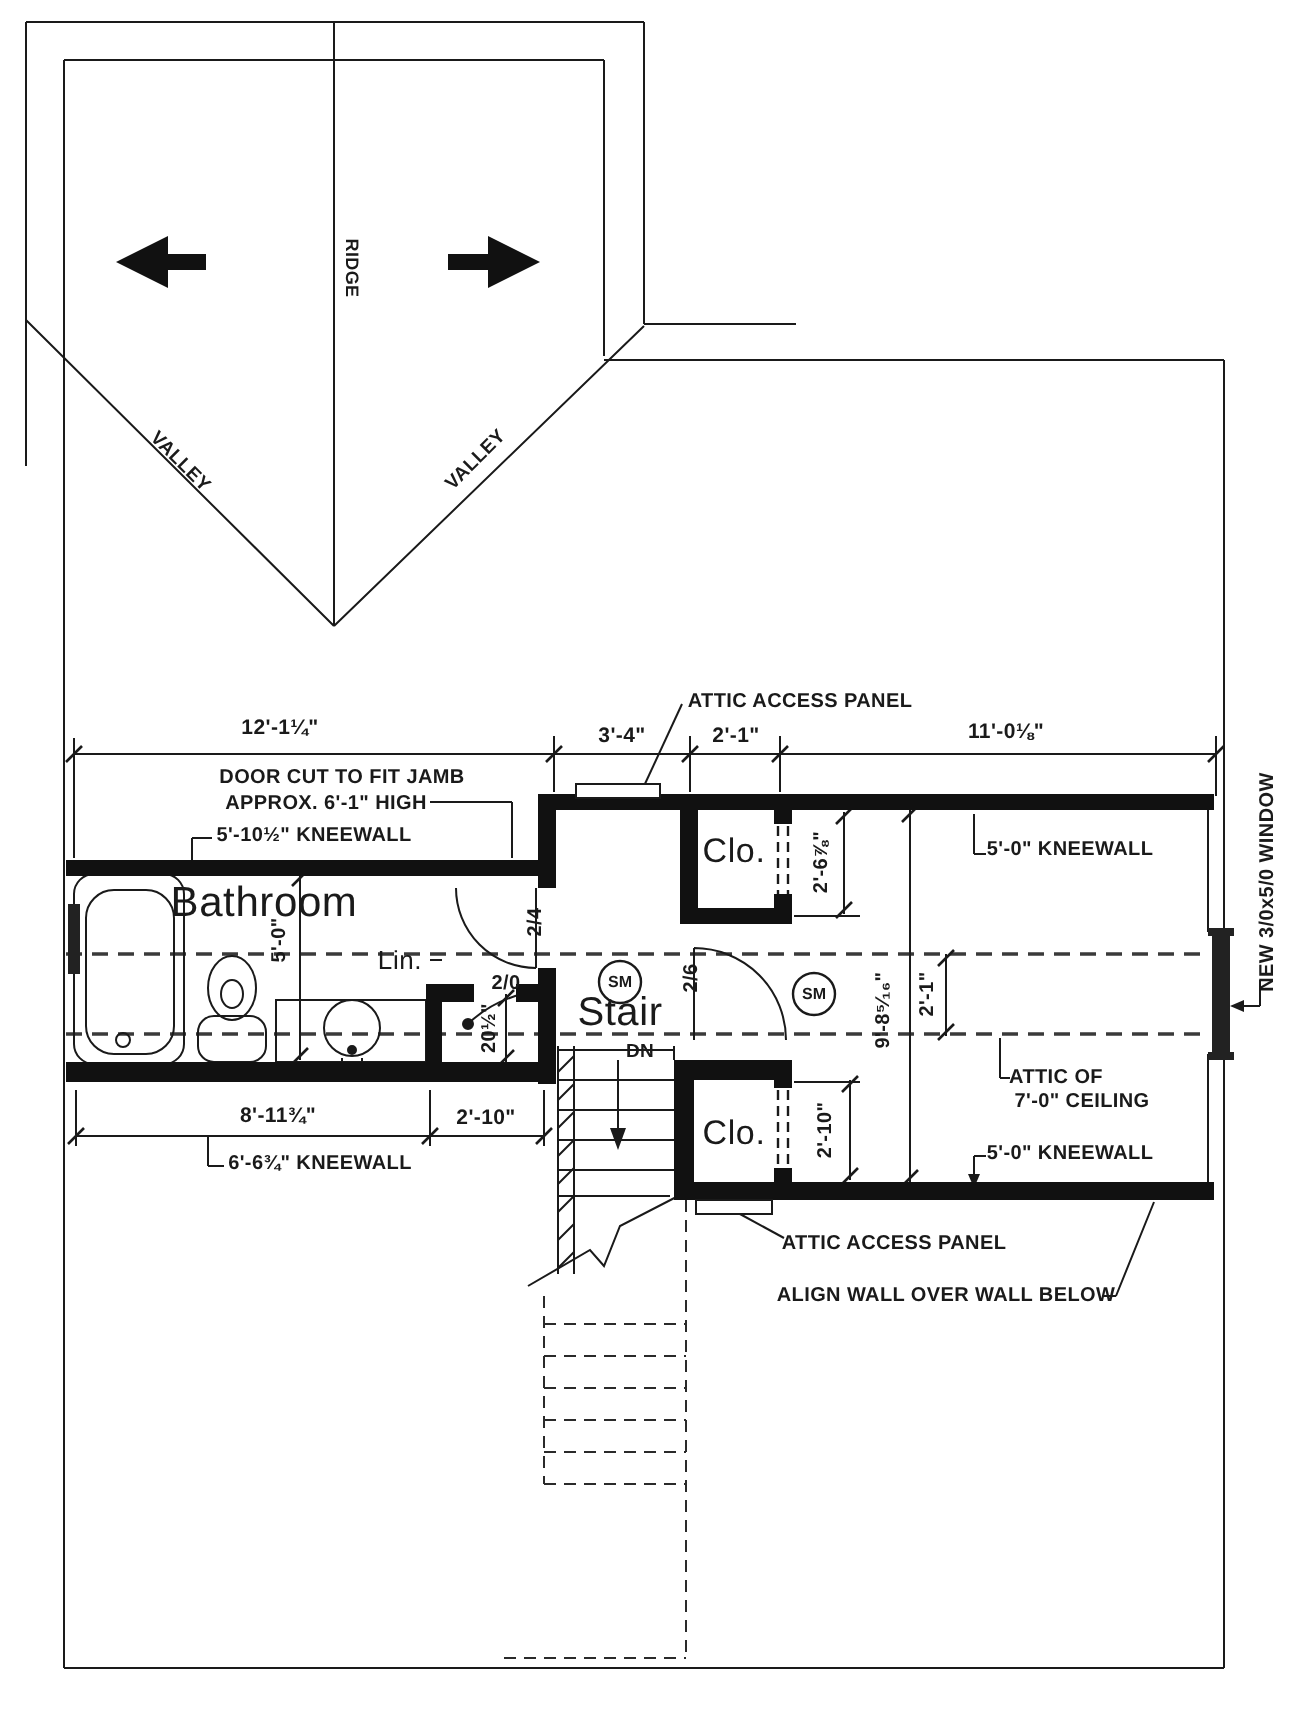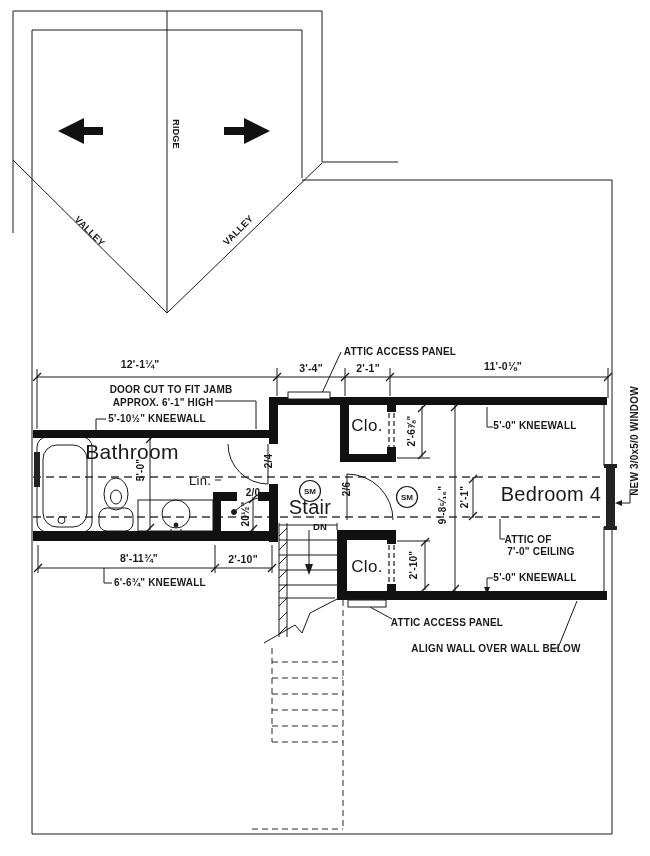--- a/index.html
+++ b/index.html
@@ -168,29 +168,28 @@
 <div class="lbl" style="left:400px;top:351px">ATTIC ACCESS PANEL</div>
 <div class="lbl" style="left:171px;top:389px">DOOR CUT TO FIT JAMB</div>
 <div class="lbl" style="left:163px;top:402px">APPROX. 6'-1" HIGH</div>
 <div class="lbl" style="left:157px;top:418px">5'-10½" KNEEWALL</div>
 <div class="lbl" style="left:535px;top:425px">5'-0" KNEEWALL</div>
 <div class="lbl" style="left:528px;top:539px">ATTIC OF</div>
 <div class="lbl" style="left:541px;top:551px">7'-0" CEILING</div>
 <div class="lbl" style="left:535px;top:577px">5'-0" KNEEWALL</div>
 <div class="lbl" style="left:160px;top:582px">6'-6¾" KNEEWALL</div>
 <div class="lbl" style="left:447px;top:622px">ATTIC ACCESS PANEL</div>
-<div class="lbl" style="left:496px;top:648px">ALIGN WALL OVER WALL BELOW</div>
+<div class="lbl" style="left:473px;top:648px">ALIGN WALL OVER WALL BELOW</div>
 <div class="lbl rot" style="left:634px;top:441px">NEW 3/0x5/0 WINDOW</div>
 
 <div class="lbl room" style="left:132px;top:452px;font-size:21px">Bathroom</div>
 <div class="lbl room" style="left:200px;top:480px;font-size:13px">Lin.</div>
 <div class="lbl room" style="left:310px;top:507px">Stair</div>
 <div class="lbl room" style="left:367px;top:426px;font-size:17px">Clo.</div>
 <div class="lbl room" style="left:367px;top:567px;font-size:17px">Clo.</div>
-<div class="lbl room" style="left:551px;top:494px">Bedroom 4</div>
 
 <div class="lbl rot" style="left:268px;top:461px">2/4</div>
 <div class="lbl" style="left:253px;top:492px">2/0</div>
 <div class="lbl rot" style="left:346px;top:489px">2/6</div>
 
 <div class="lbl small" style="left:310px;top:491px">SM</div>
 <div class="lbl small" style="left:407px;top:497px">SM</div>
 <div class="lbl" style="left:320px;top:526px;font-size:9.5px">DN</div>
 
 <div class="lbl dim rot" style="left:140px;top:470px;font-size:10px">5'-0"</div>

